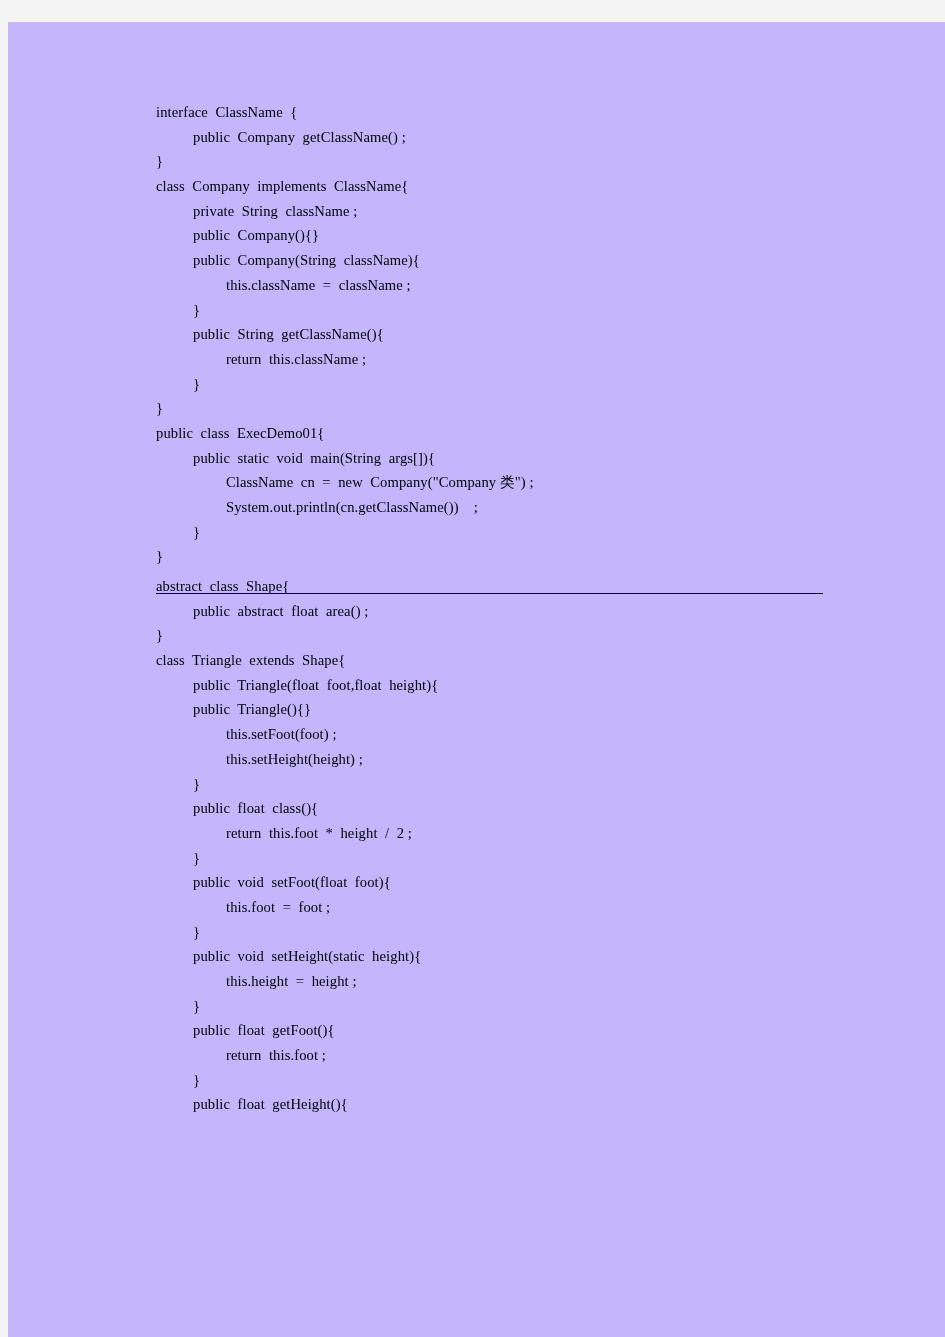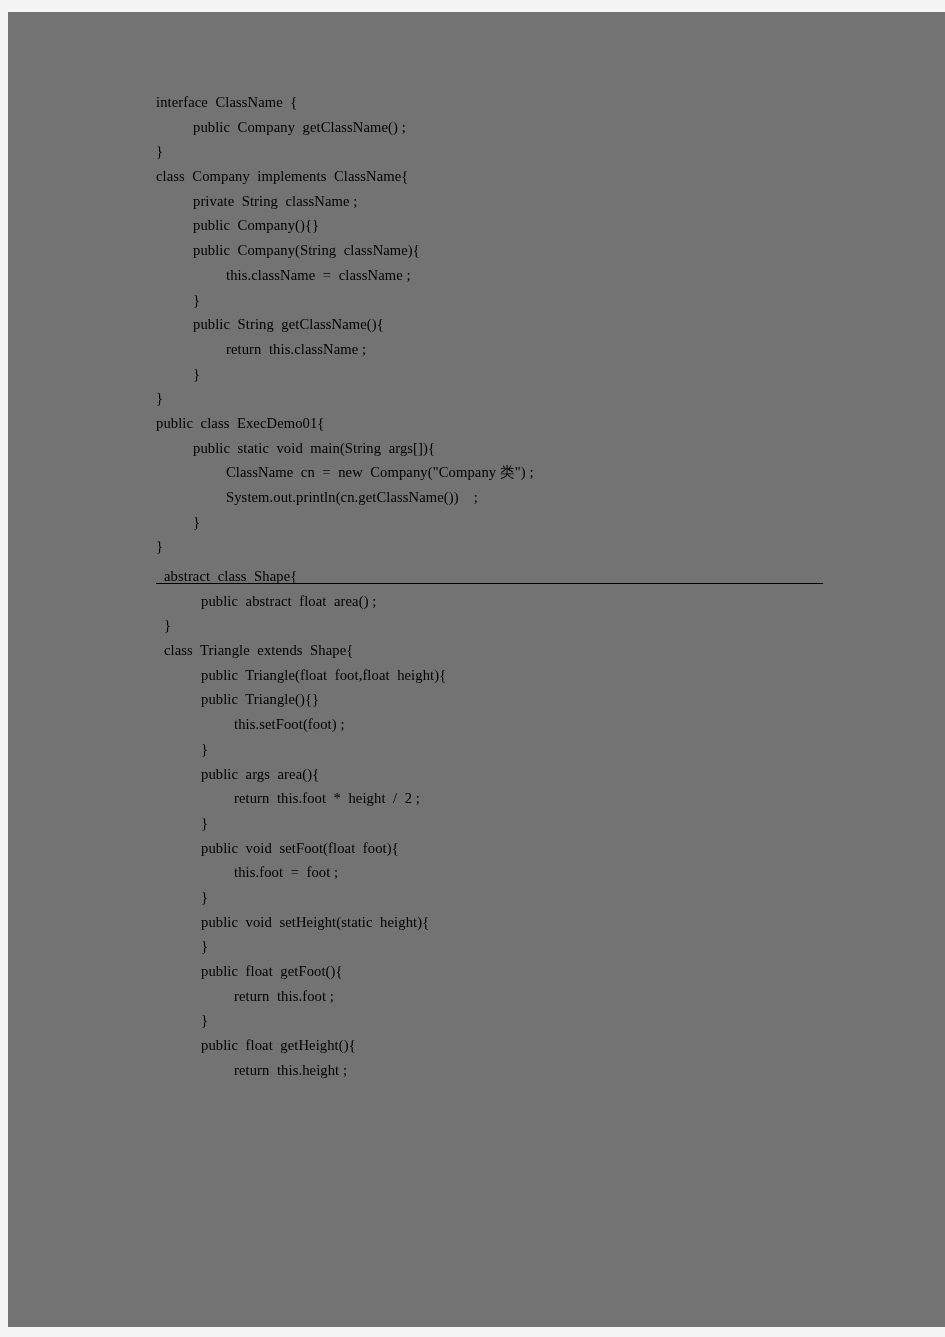--- a/index.html
+++ b/index.html
@@ -9,33 +9,33 @@
   }
   body {
     width: 945px;
     height: 1337px;
     font-family: "Liberation Serif", "DejaVu Serif", serif;
     -webkit-font-smoothing: none;
   }
   #page {
     position: absolute;
     left: 8px;
-    top: 12px;
+    top: 22px;
     width: 937px;
     height: 1315px;
-    background: #737373;
+    background: #c4b5fd;
     overflow: hidden;
   }
   .code-block {
     position: absolute;
     left: 140px;
     width: 780px;
   }
   #block-one { top: 78px; }
-  #block-two { top: 552px; margin-left: 8px; }
+  #block-two { top: 552px; }
   .code-line {
     font-family: "Liberation Serif", "DejaVu Serif", serif;
     font-size: 14.6px;
     line-height: 24.7px;
     color: #000000;
     white-space: pre;
     letter-spacing: 0.1px;
     height: 24.7px;
   }
   .ind-0 { padding-left: 8px; }
@@ -80,29 +80,30 @@
   <div class="divider"></div>
 
   <div class="code-block" id="block-two">
       <div class="code-line ind-0">abstract  class  Shape{</div>
       <div class="code-line ind-1">public  abstract  float  area() ;</div>
       <div class="code-line ind-0">}</div>
       <div class="code-line ind-0">class  Triangle  extends  Shape{</div>
       <div class="code-line ind-1">public  Triangle(float  foot,float  height){</div>
       <div class="code-line ind-1">public  Triangle(){}</div>
       <div class="code-line ind-2">this.setFoot(foot) ;</div>
+      <div class="code-line ind-2">this.setHeight(height) ;</div>
       <div class="code-line ind-1">}</div>
-      <div class="code-line ind-1">public  args  area(){</div>
+      <div class="code-line ind-1">public  float  class(){</div>
       <div class="code-line ind-2">return  this.foot  *  height  /  2 ;</div>
       <div class="code-line ind-1">}</div>
       <div class="code-line ind-1">public  void  setFoot(float  foot){</div>
       <div class="code-line ind-2">this.foot  =  foot ;</div>
       <div class="code-line ind-1">}</div>
       <div class="code-line ind-1">public  void  setHeight(static  height){</div>
+      <div class="code-line ind-2">this.height  =  height ;</div>
       <div class="code-line ind-1">}</div>
       <div class="code-line ind-1">public  float  getFoot(){</div>
       <div class="code-line ind-2">return  this.foot ;</div>
       <div class="code-line ind-1">}</div>
       <div class="code-line ind-1">public  float  getHeight(){</div>
-      <div class="code-line ind-2">return  this.height ;</div>
     </div>
 
 </div>
 
 </body></html>

